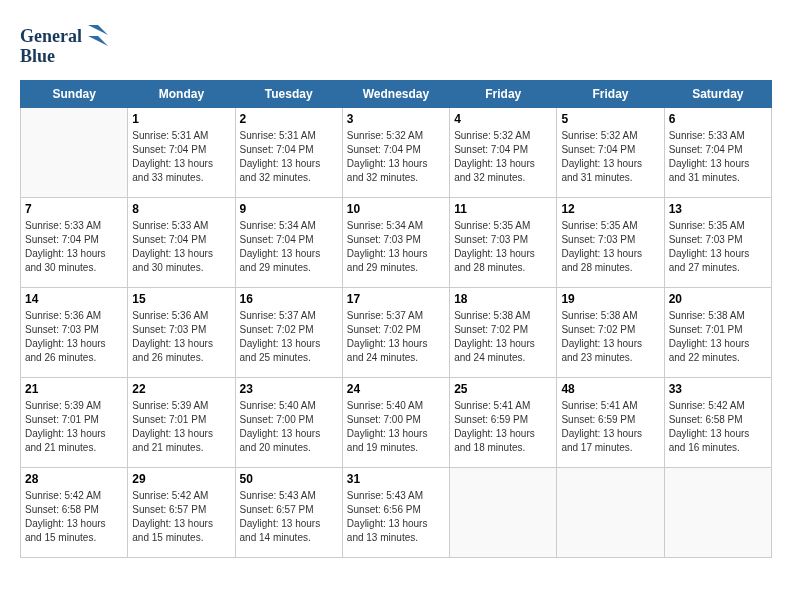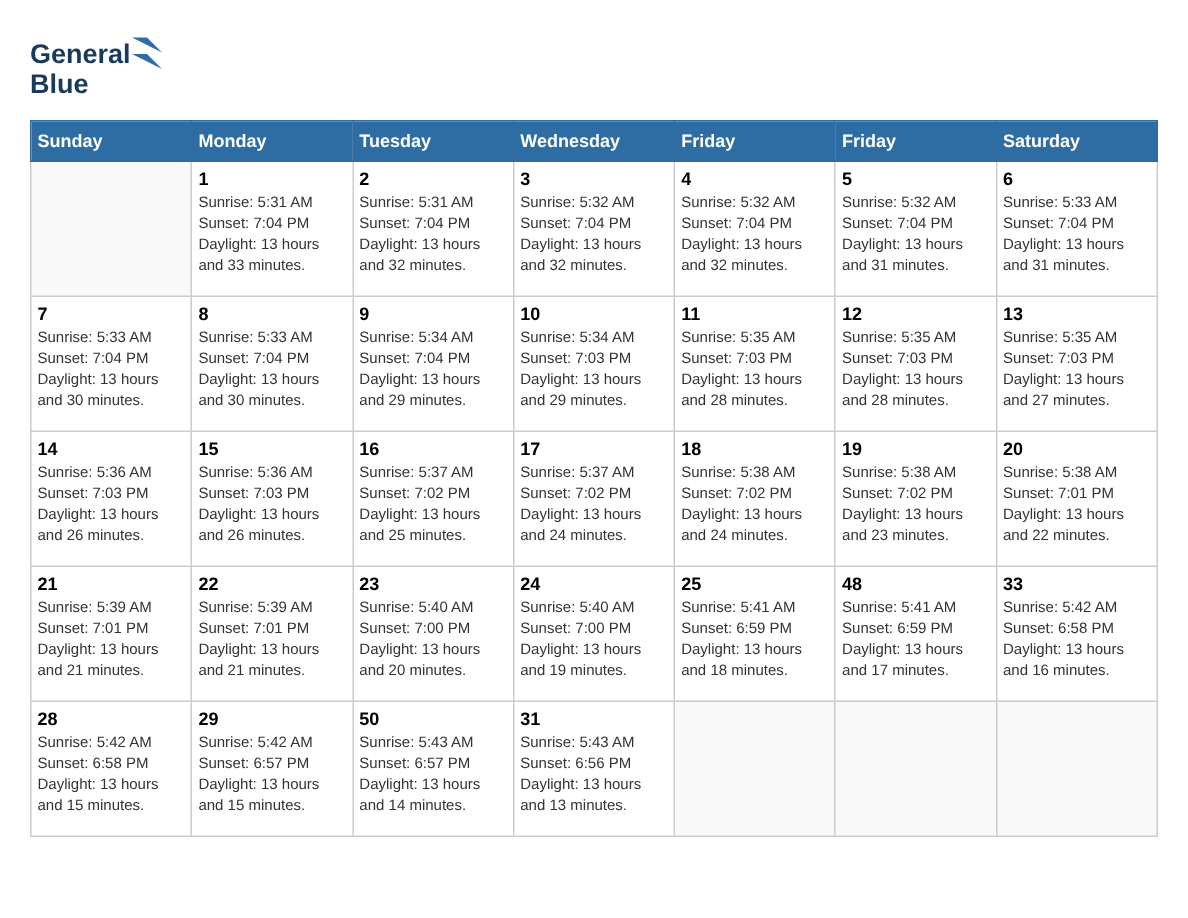--- a/index.html
+++ b/index.html
@@ -8,20 +8,21 @@
       background: #fff;
       width: 792px;
       min-height: 612px;
       padding: 20px;
     }
     .header-section {
       display: flex;
       justify-content: space-between;
       align-items: flex-start;
       margin-bottom: 10px;
+      font-family: Liberation Serif, serif;
     }
     .logo {
       display: flex;
       align-items: center;
     }
     .title-area {
       text-align: right;
     }
     .month-year {
       font-size: 42px;
@@ -36,21 +37,21 @@
     }
     .calendar-table {
       width: 100%;
       border-collapse: collapse;
       font-size: 11px;
     }
     .calendar-table th {
       background-color: #2e6da4;
       color: #fff;
       padding: 6px 4px;
-      text-align: left;
+      text-align: center;
       font-size: 12px;
       border: 1px solid #2e6da4;
     }
     .calendar-table td {
       border: 1px solid #ccc;
       vertical-align: top;
       padding: 4px;
       height: 90px;
       width: calc(100% / 7);
     }

